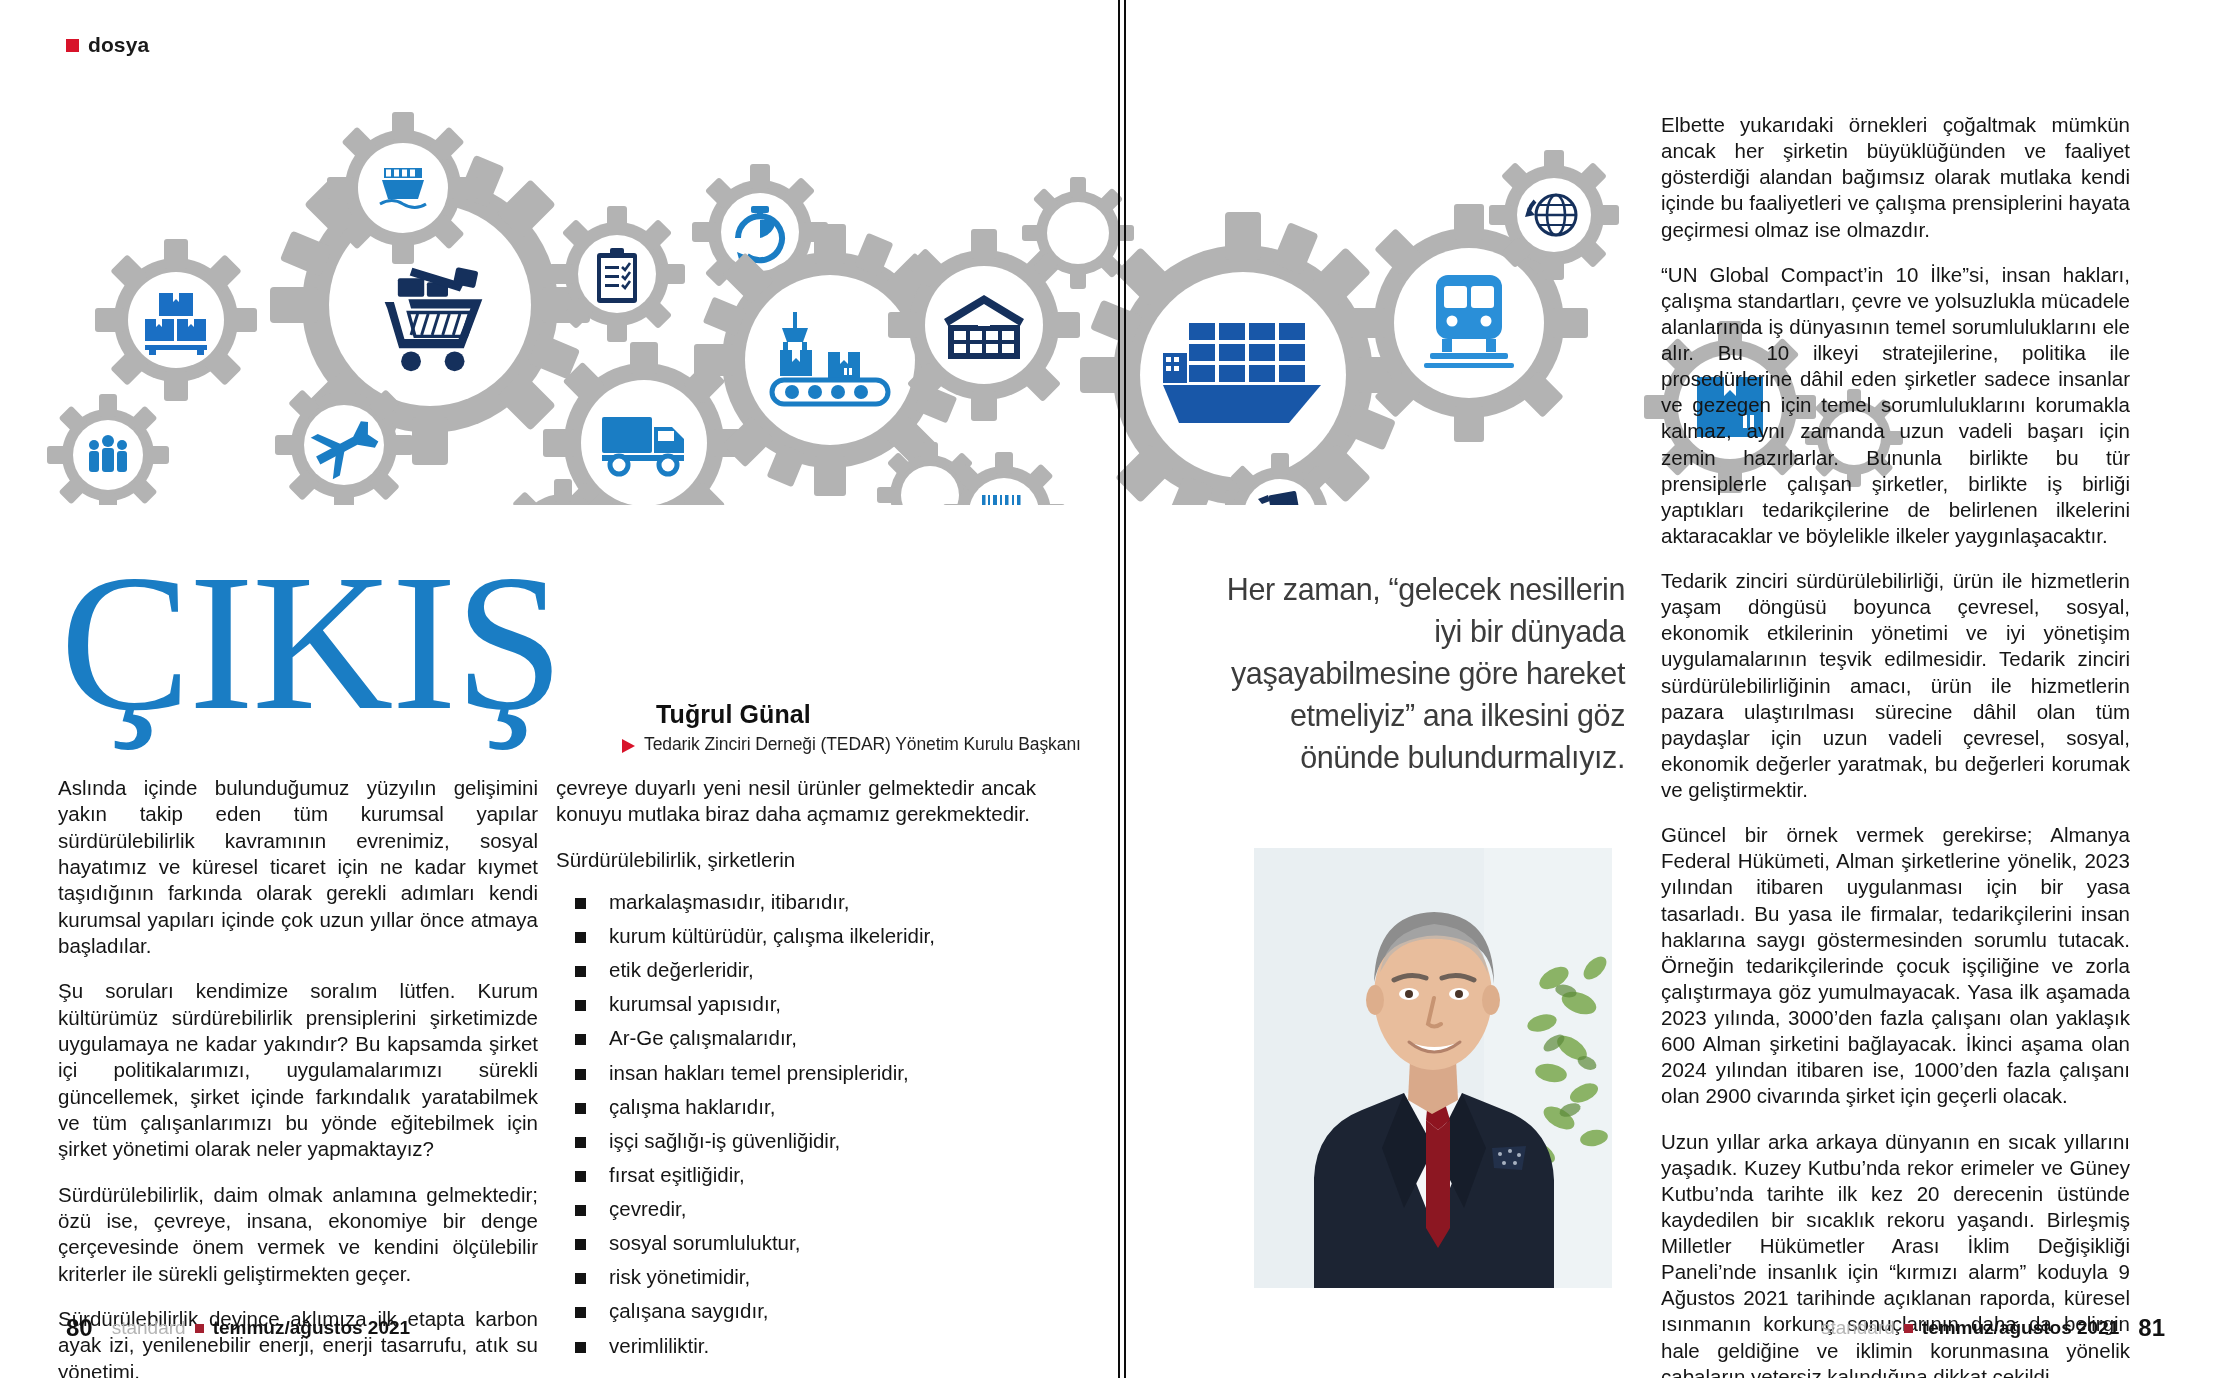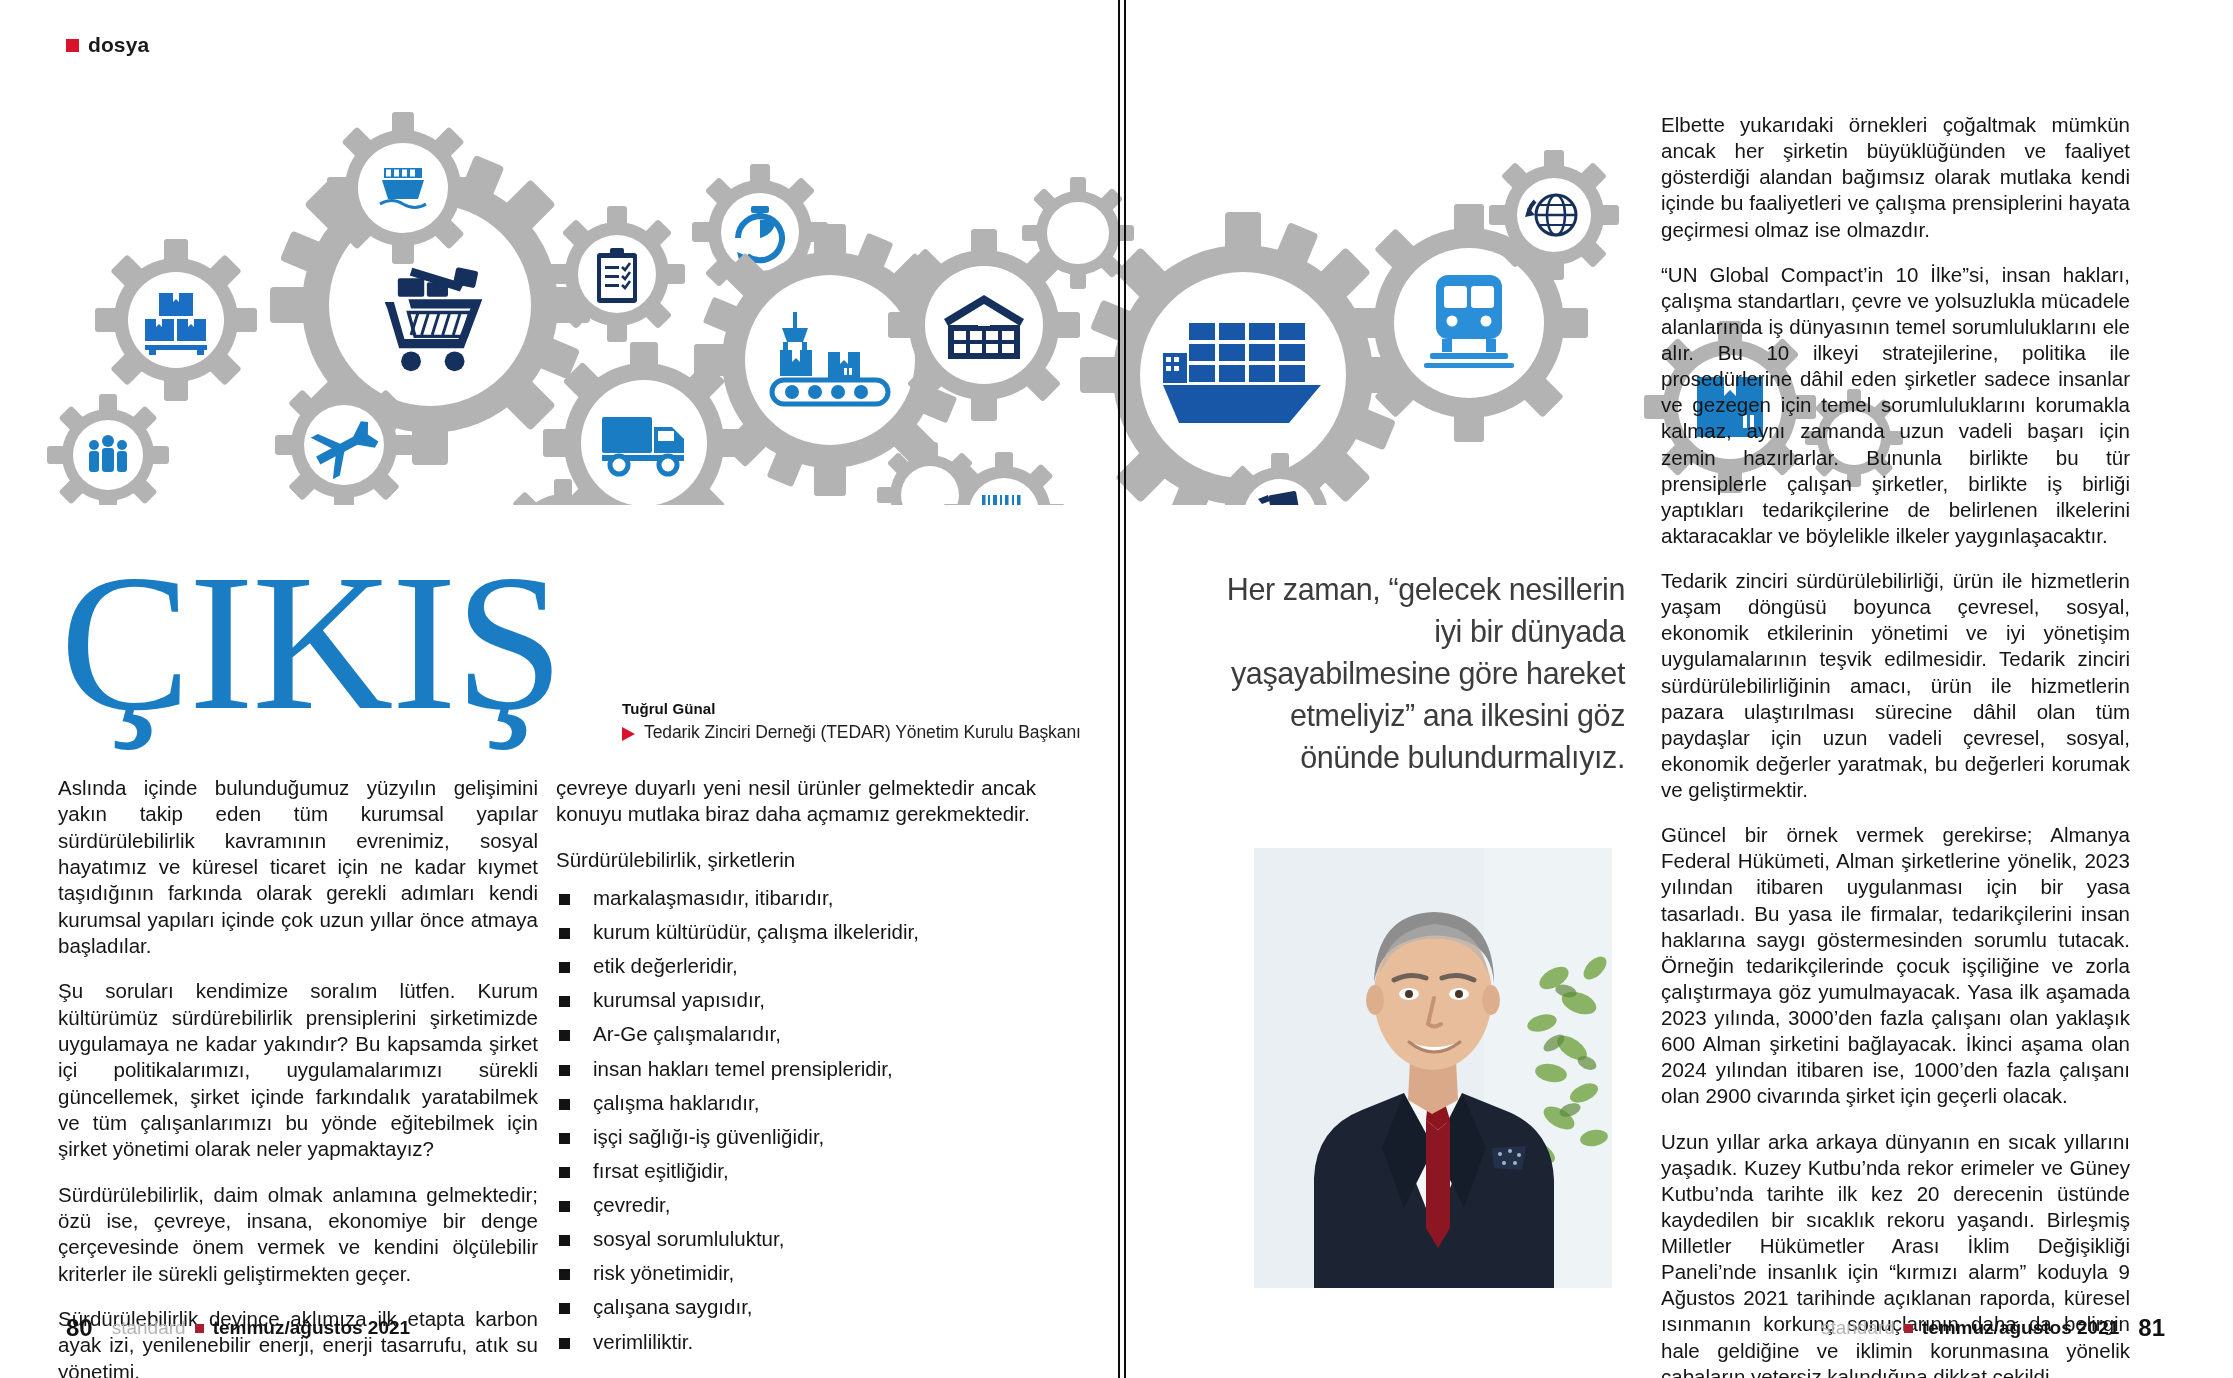--- a/index.html
+++ b/index.html
@@ -33,41 +33,41 @@
   
   .title{
     position:absolute;left:60px;top:560px;
     font-family:"Liberation Serif", serif;
     font-size:196px;line-height:.84;font-weight:400;
     color:#1a7dc4;letter-spacing:-2px;
   }
 
   
   .byline{position:absolute;left:622px;top:700px;width:460px;}
-  .byline .name{font-size:15px;font-weight:700;color:#101010;letter-spacing:.1px;}
+  .byline .name{font-size:25px;font-weight:700;color:#101010;letter-spacing:.1px;margin-left:34px;}
   .byline .role-row{display:flex;align-items:flex-start;gap:9px;margin-top:5px;}
   .byline .tri{
     width:0;height:0;margin-top:5px;flex:none;
     border-left:13px solid #d8132a;border-top:7.5px solid transparent;border-bottom:7.5px solid transparent;
   }
   .byline .role{font-size:17.5px;color:#1f1f1f;line-height:1.25;letter-spacing:-.1px;}
 
   
   .col{position:absolute;top:775px;width:480px;}
   .col.c1{left:58px;}
   .col.c2{left:556px;}
   .col p{
     margin:0 0 19px 0;
     font-size:20.5px;line-height:1.285;
     color:#151515;text-align:justify;
     hyphens:auto;
   }
   .col p.lead-in{margin-bottom:12px;}
 
-  ul.blist{list-style:none;margin:0;padding:0;}
+  ul.blist{list-style:none;margin:16px;padding:0;}
   ul.blist li{
     position:relative;padding-left:37px;margin-bottom:8.5px;
     font-size:20.5px;line-height:1.25;color:#151515;
   }
   ul.blist li::before{
     content:"";position:absolute;left:3px;top:9px;
     width:11px;height:11px;background:#131313;
   }
 
   

